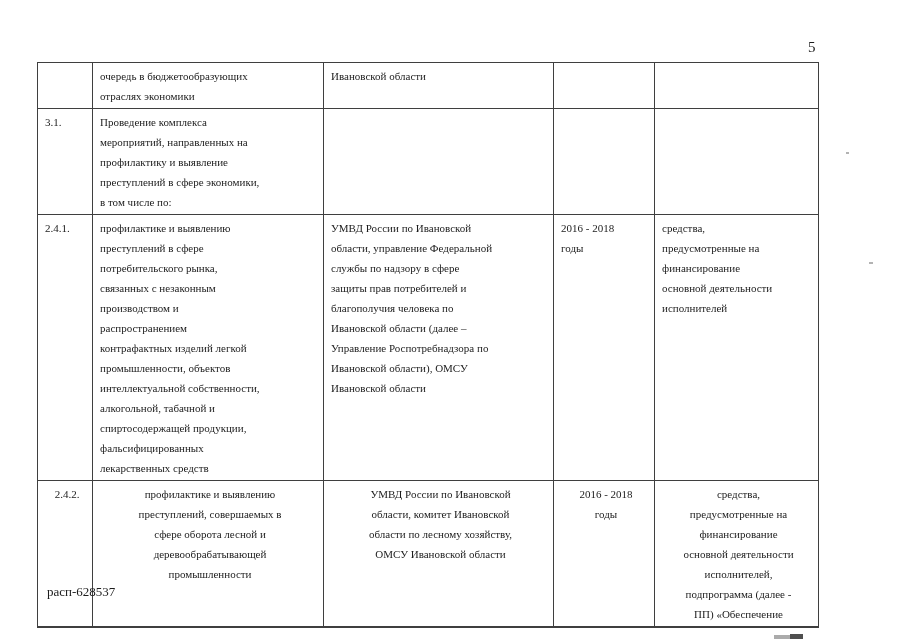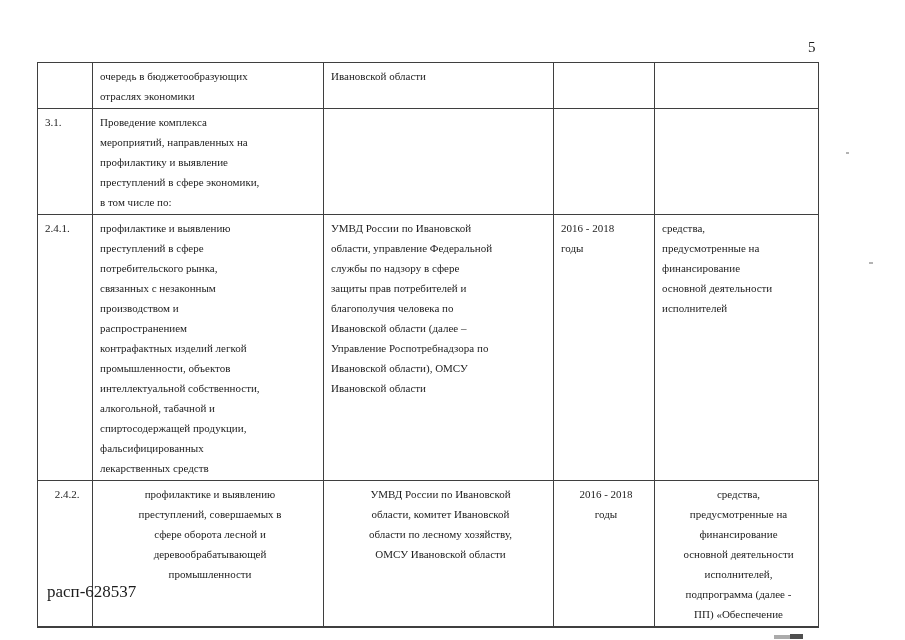--- a/index.html
+++ b/index.html
@@ -50,21 +50,21 @@
   td.c-num { padding-left: 5px; }
   tr.r0 { height: 45px; }
   tr.r1 { height: 96px; }
   tr.r2 { height: 234px; margin-top: 36px; }
   tr.r3 { height: 131px; text-align: center; }
   tr.r3 td { border-bottom-width: 2px; }
   .footer-code {
     position: absolute;
     left: 47px;
     top: 584px;
-    font-size: 17px;
+    font-size: 13px;
     line-height: 16px;
   }
   .scan-smudge {
     position: absolute;
     left: 774px;
     top: 634px;
     height: 5px;
     display: flex;
   }
   .scan-smudge .seg-light { width: 16px; height: 4px; background: #ababab; margin-top: 1px; }

